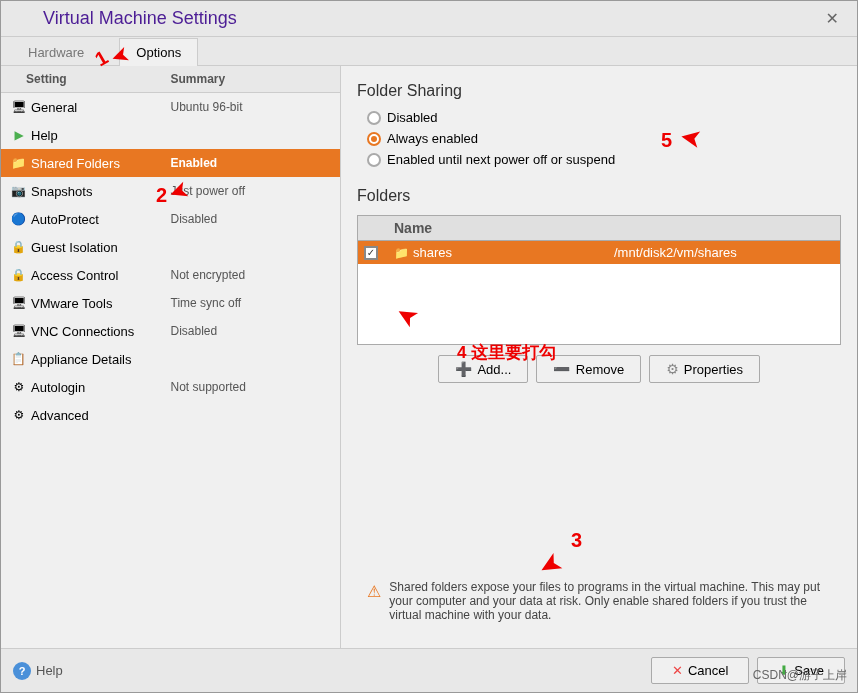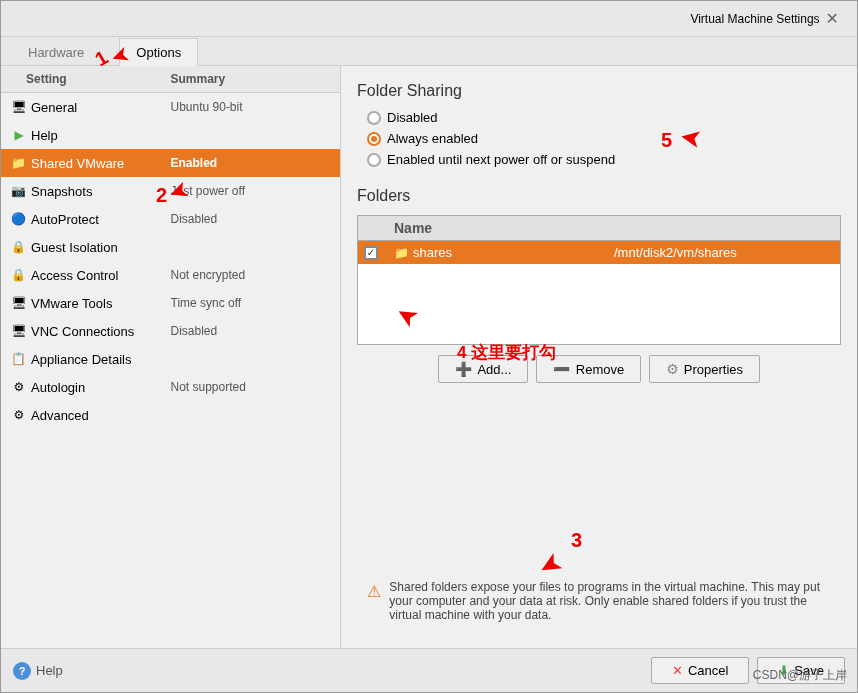--- a/index.html
+++ b/index.html
@@ -26,25 +26,25 @@
     .title-bar {
       background: #e8e8e8;
       border-bottom: 1px solid #ccc;
       display: flex;
       align-items: center;
       justify-content: space-between;
       padding: 8px 12px;
       height: 36px;
     }
     .title-bar-title {
-      font-size: 12px;
-      color: #000000;
+      font-size: 18px;
+      color: #4c1d95;
       font-weight: normal;
       flex: 1;
-      text-align: right;
+      text-align: left;
     }
     .close-btn {
       cursor: pointer;
       color: #666;
       font-size: 16px;
       background: none;
       border: none;
       padding: 2px 6px;
     }
     .tabs {
@@ -361,35 +361,35 @@
         <span>Setting</span>
         <span>Summary</span>
       </div>
       <div class="settings-list">
 
         <div class="setting-item">
           <div class="setting-name">
             <span class="setting-icon">🖥</span>
             <span>General</span>
           </div>
-          <span class="summary">Ubuntu 90-bit</span>
+          <span class="summary">Ubuntu 96-bit</span>
         </div>
 
         <div class="setting-item">
           <div class="setting-name">
             <span class="setting-icon" style="color:#4caf50">▶</span>
             <span>Help</span>
           </div>
           <span class="summary"></span>
         </div>
 
         <div class="setting-item active">
           <div class="setting-name">
             <span class="setting-icon">📁</span>
-            <span>Shared VMware</span>
+            <span>Shared Folders</span>
           </div>
           <span class="summary">Enabled</span>
         </div>
 
         <div class="setting-item">
           <div class="setting-name">
             <span class="setting-icon">📷</span>
             <span>Snapshots</span>
           </div>
           <span class="summary">Just power off</span>

